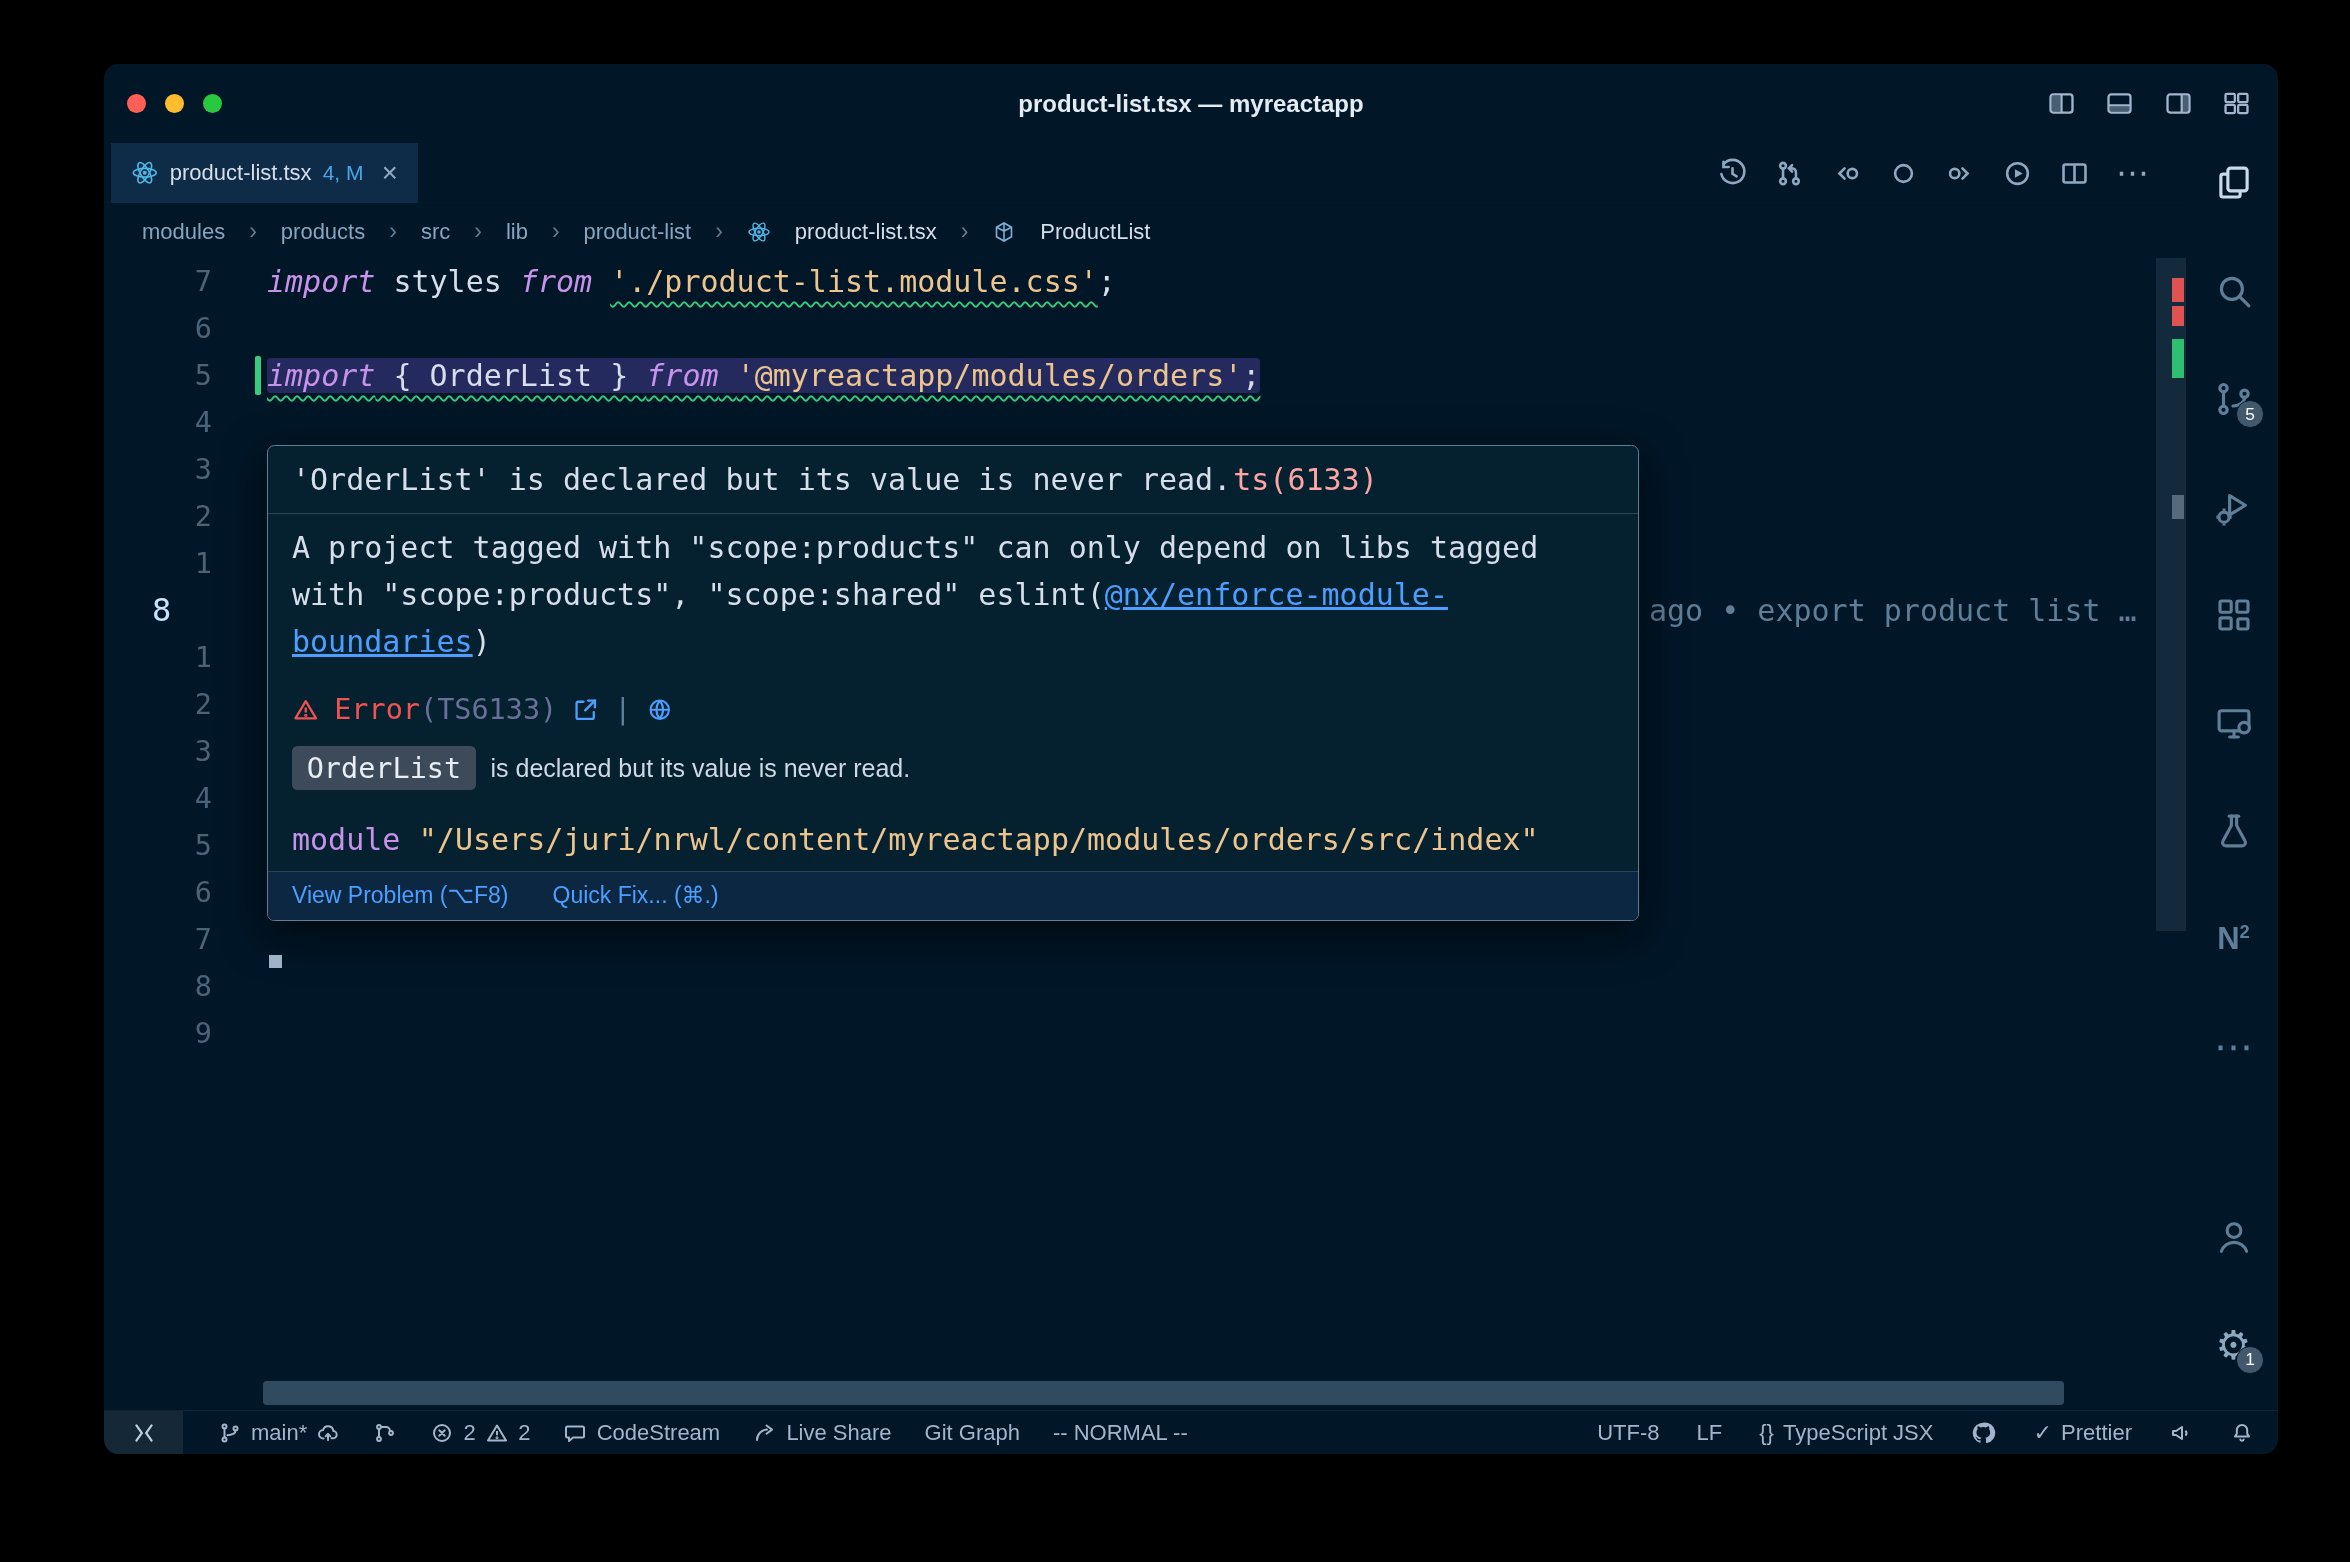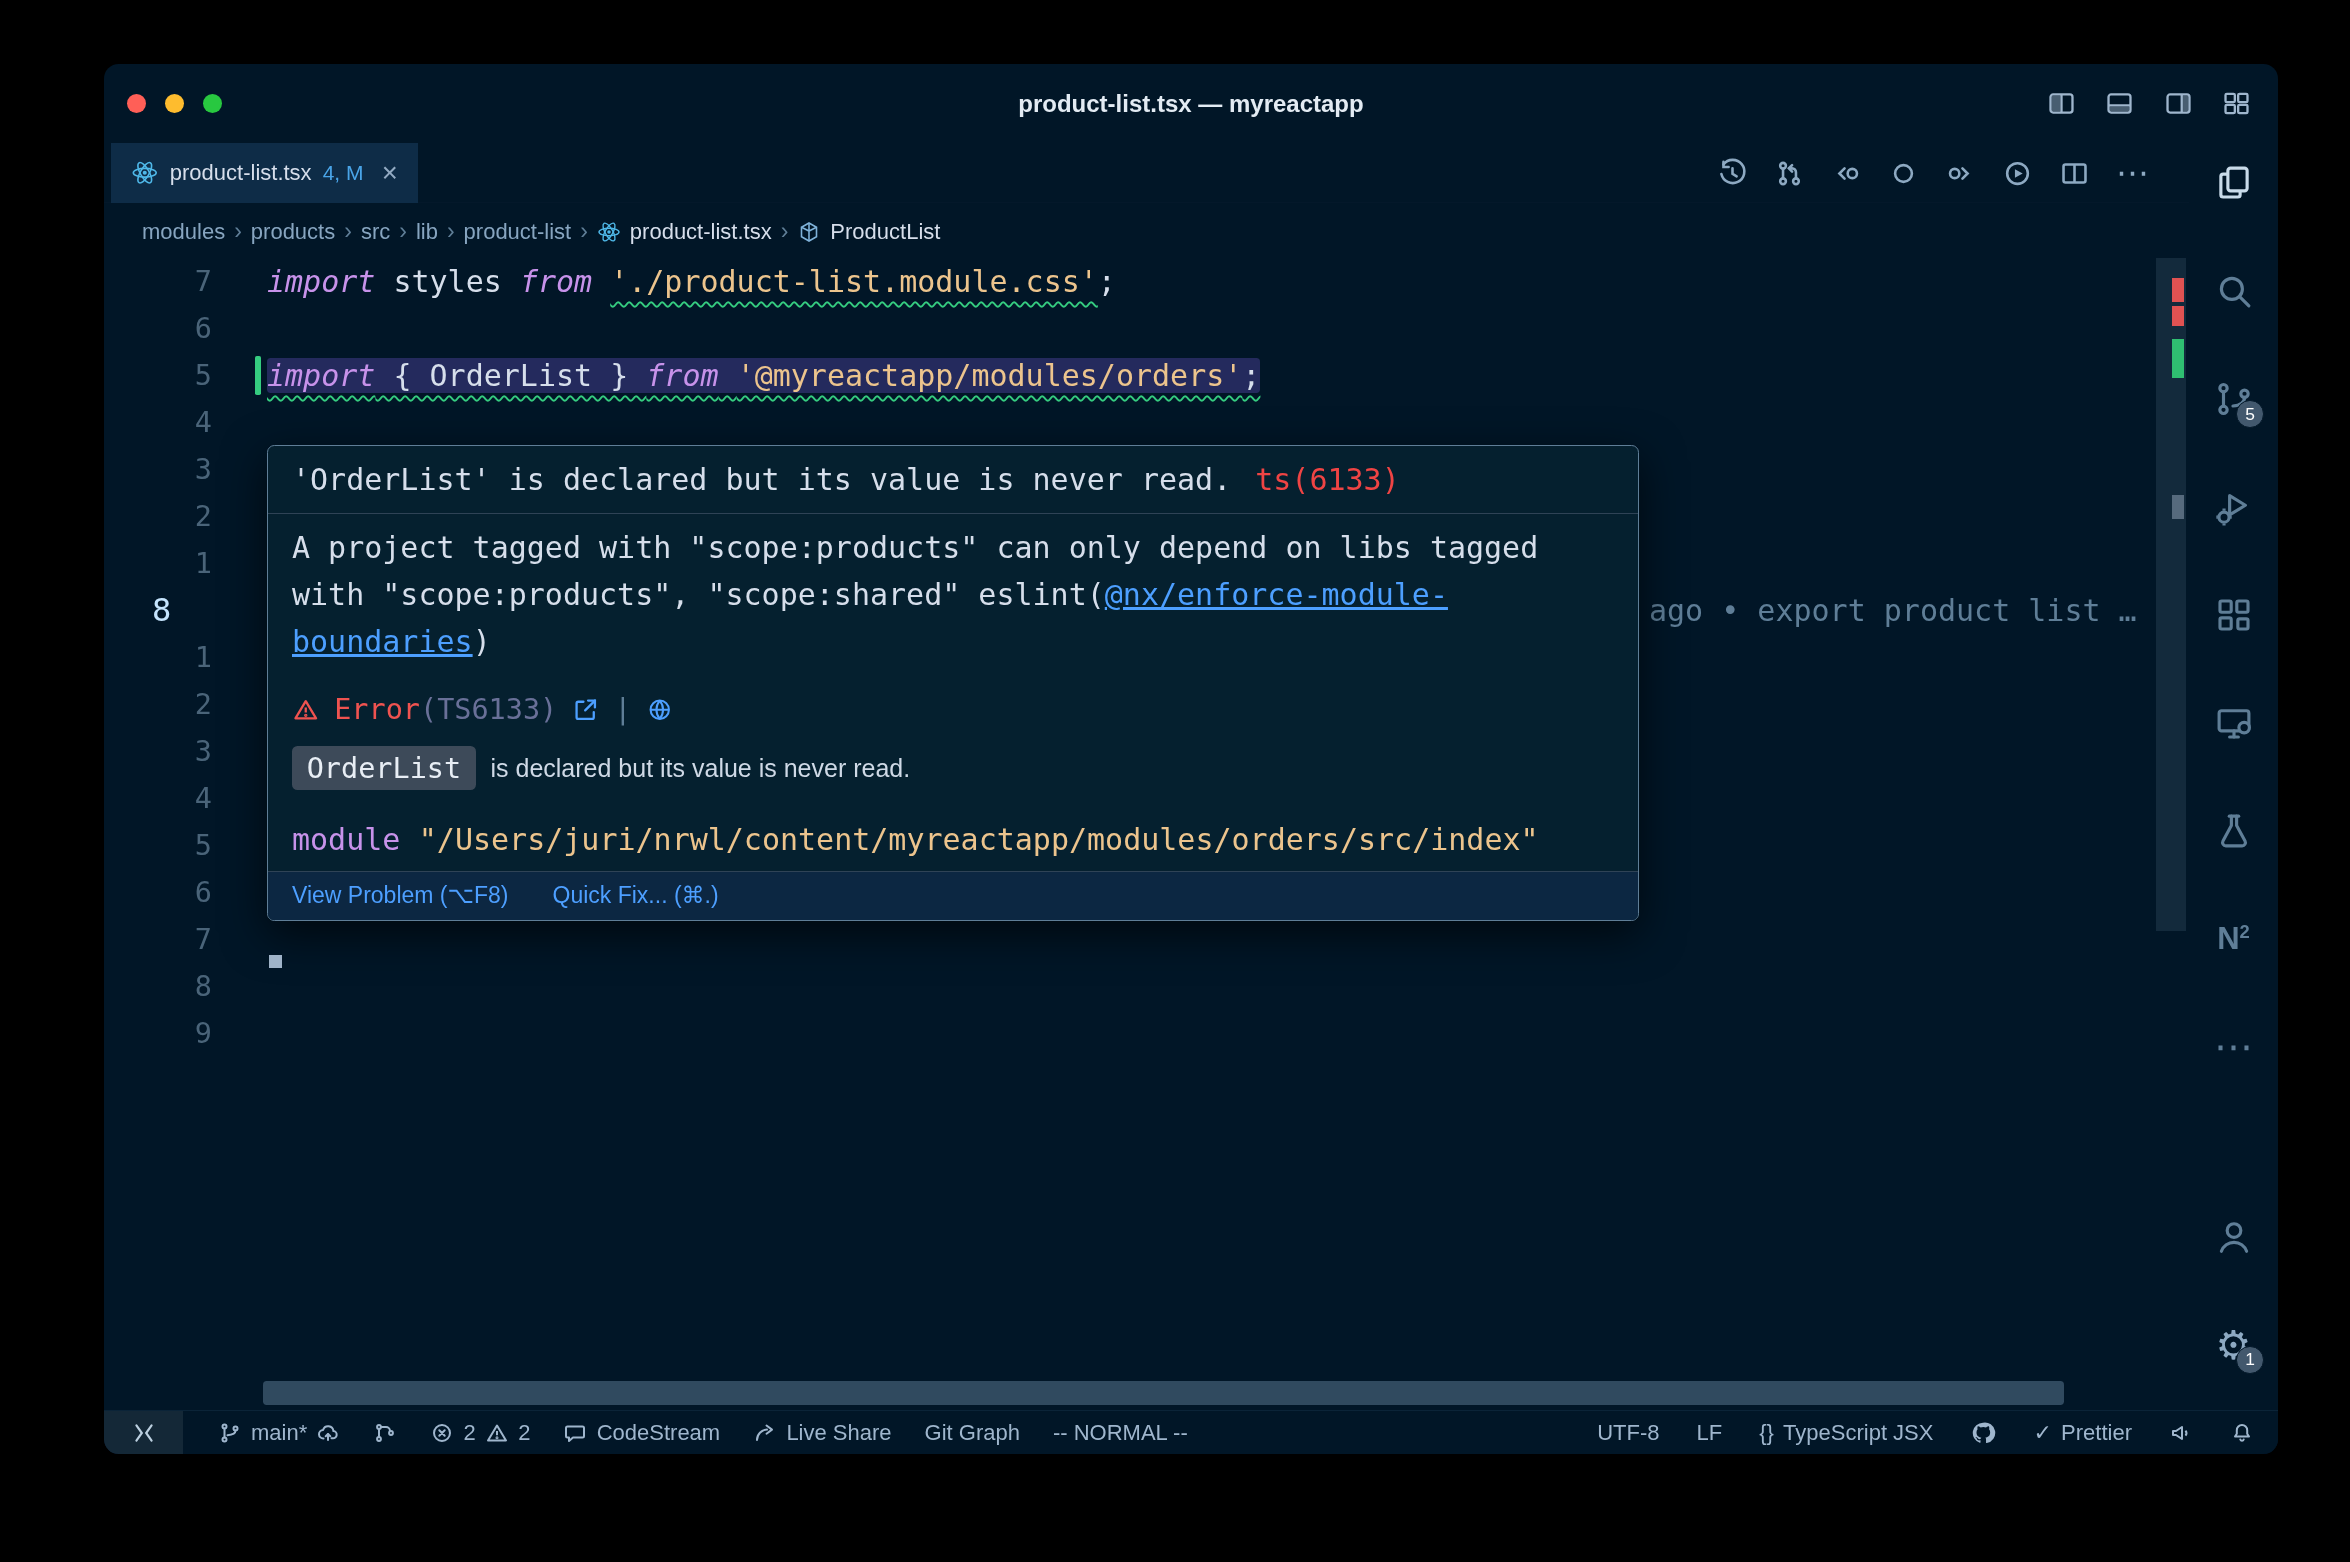--- a/index.html
+++ b/index.html
@@ -26,21 +26,21 @@
 
   .tabbar { position:relative; height:60px; border-bottom:1.8px solid #04182a; }
   .tab { position:absolute; left:7.3px; top:0; height:60px; display:flex; align-items:center;
          padding:0 20px; background:#0e2c47; }
   .tab-label { color:#d6deeb; font-size:22px; margin-left:11px; }
   .tab-deco  { color:#4aa5e8; font-size:21px; margin-left:11px; }
   .tab-close { color:#93abc3; font-size:27.5px; margin-left:18.4px; line-height:1; }
   .tab-actions { position:absolute; right:40px; top:0; height:60px; display:flex; align-items:center; gap:26px; }
 
   .breadcrumbs { position:absolute; top:62px; left:0; right:0; height:53px; display:flex;
-                 align-items:center; padding-left:38px; gap:9px; font-size:22px; color:#87a5c0; }
+                 align-items:center; padding-left:38px; gap:24px; font-size:22px; color:#87a5c0; }
   .crumb-sep { color:#5f7e97; font-size:23px; }
   .crumb-file, .crumb-symbol { color:#d6deeb; }
   .crumb-ico { display:flex; align-items:center; }
 
   
   .editor { position:absolute; top:115px; left:0; right:0; bottom:0; }
   .rows { position:absolute; inset:0; }
   .code-row { position:relative; height:47px; line-height:47px; white-space:pre;
               font-family:"DejaVu Sans Mono", monospace; font-size:30px; }
   .gutter { position:absolute; left:0; width:108px; text-align:right; color:#4a6479; font-size:28.5px; }
@@ -57,21 +57,21 @@
   .line-hl { background:rgba(130,96,234,.28); border-radius:3.7px;
              text-decoration:underline wavy #35cc80 1.8px; text-underline-offset:9.2px; }
 
   
   .hover { position:absolute; left:163px; top:381px; width:1372px; z-index:30;
            background:#05202f; border:1.8px solid #5f7e97; border-radius:7.3px;
            font-family:"DejaVu Sans Mono", monospace; font-size:30px; color:#d6deeb;
            box-shadow:0 13px 44px rgba(0,0,0,.65); overflow:hidden; }
   .hv-sec { padding:10px 24px; line-height:47px; }
   .hv-sec + .hv-sec, .hv-footer { border-top:1.8px solid #2f4356; }
-  .hv-src { color:#ef4444; margin-left:24px; }
+  .hv-src { color:#fca5a5; margin-left:2px; }
   .hv-link { color:#4d9fff; text-decoration:underline; cursor:pointer; }
   .hv-err { padding:14.7px 24px 18.4px; }
   .hv-err-row { display:flex; align-items:center; gap:14.7px; line-height:40px; font-size:28.5px; }
   .err { color:#ef5350; } .err-code { color:#697098; } .pipe { color:#5f7e97; }
   .hv-detail { margin-top:16.5px; display:flex; align-items:center;
                font-family:"Liberation Sans", sans-serif; font-size:25px; color:#cfd9e6; }
   .hv-badge { font-family:"DejaVu Sans Mono", monospace; font-size:28.5px; color:#e8eef5;
               background:#3d4a59; border-radius:5.5px; padding:5.5px 14.7px; margin-right:14.7px; }
   .hv-module { padding:13.8px 24px; }
   .mod-kw { color:#c792ea; } .mod-str { color:#ecc48d; margin-left:18.4px; }

